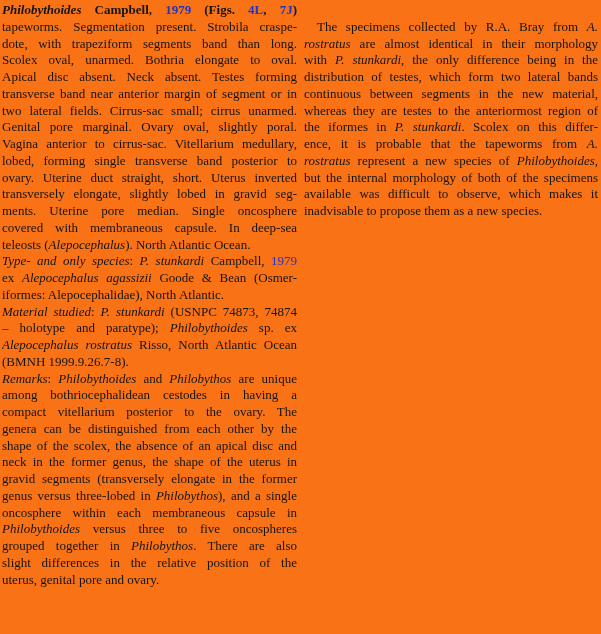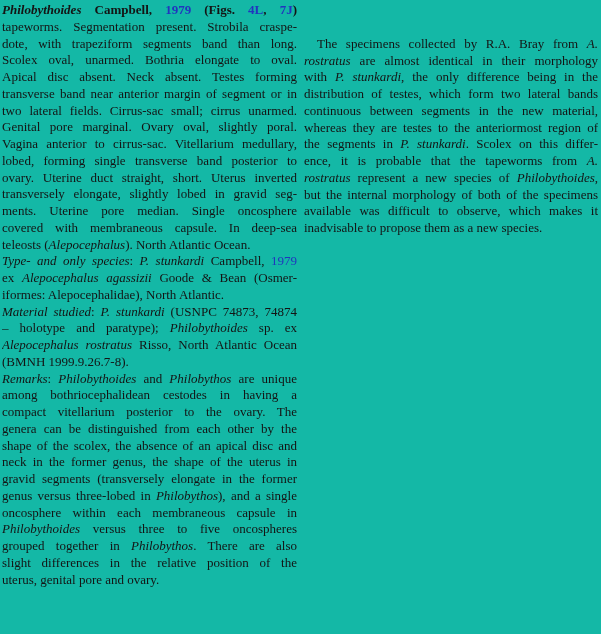--- a/index.html
+++ b/index.html
@@ -11,41 +11,41 @@
     font-family: "Liberation Serif", "DejaVu Serif", serif;
     color: #141414;
     overflow: hidden;
   }
   .col {
     position: absolute;
     top: 2px;
     overflow: hidden;
   }
   .col-left  { left: 2px;   width: 295px; }
-  .col-right { left: 304px; width: 294px; top: 18.8px; margin-top: 17px; }
+  .col-right { left: 304px; width: 294px; top: 18.8px; }
   .line {
     font-size: 13px;
     line-height: 16.75px;
     height: 16.75px;
     white-space: nowrap;
     text-align: justify;
     text-align-last: justify;
   }
   .line.last   { text-align-last: left; }
   .line.indent { text-indent: 13px; }
   .s-i  { font-style: italic; }
   .s-b  { font-weight: 700; }
   .s-bi { font-weight: 700; font-style: italic; }
   .s-l  { color: var(--link-color, #2135bf); cursor: pointer; }
   .s-bl { font-weight: 700; color: var(--link-color, #2135bf); cursor: pointer; }
 </style>
 </head>
 <body>
 
-<div class="page" style="color: rgb(20, 20, 20); background: #14b8a6;">
+<div class="page" style="color: rgb(20, 20, 20); background: #f97316;">
   <div class="col col-left">
       <div class="line"><span class="s-bi">Philobythoides</span><span class="s-b"> Campbell, </span><span class="s-bl">1979</span><span class="s-b"> (Figs. </span><span class="s-bl">4L</span><span class="s-b">, </span><span class="s-bl">7J</span><span class="s-b">)</span></div>
       <div class="line"><span>tapeworms. Segmentation present. Strobila craspe-</span></div>
       <div class="line"><span>dote, with trapeziform segments band than long.</span></div>
       <div class="line"><span>Scolex oval, unarmed. Bothria elongate to oval.</span></div>
       <div class="line"><span>Apical disc absent. Neck absent. Testes forming</span></div>
       <div class="line"><span>transverse band near anterior margin of segment or in</span></div>
       <div class="line"><span>two lateral fields. Cirrus-sac small; cirrus unarmed.</span></div>
       <div class="line"><span>Genital pore marginal. Ovary oval, slightly poral.</span></div>
       <div class="line"><span>Vagina anterior to cirrus-sac. Vitellarium medullary,</span></div>
@@ -76,20 +76,20 @@
       <div class="line"><span>slight differences in the relative position of the</span></div>
       <div class="line last"><span>uterus, genital pore and ovary.</span></div>
     </div>
   <div class="col col-right">
       <div class="line indent"><span>The specimens collected by R.A. Bray from </span><span class="s-i">A.</span></div>
       <div class="line"><span class="s-i">rostratus</span><span> are almost identical in their morphology</span></div>
       <div class="line"><span>with </span><span class="s-i">P. stunkardi</span><span>, the only difference being in the</span></div>
       <div class="line"><span>distribution of testes, which form two lateral bands</span></div>
       <div class="line"><span>continuous between segments in the new material,</span></div>
       <div class="line"><span>whereas they are testes to the anteriormost region of</span></div>
-      <div class="line"><span>the segments in </span><span class="s-i">P. stunkardi</span><span>. Scolex on this differ-</span></div>
+      <div class="line"><span>the iformes in </span><span class="s-i">P. stunkardi</span><span>. Scolex on this differ-</span></div>
       <div class="line"><span>ence, it is probable that the tapeworms from </span><span class="s-i">A.</span></div>
       <div class="line"><span class="s-i">rostratus</span><span> represent a new species of </span><span class="s-i">Philobythoides</span><span>,</span></div>
       <div class="line"><span>but the internal morphology of both of the specimens</span></div>
       <div class="line"><span>available was difficult to observe, which makes it</span></div>
       <div class="line last"><span>inadvisable to propose them as a new species.</span></div>
     </div>
 </div>
 
 </body></html>

